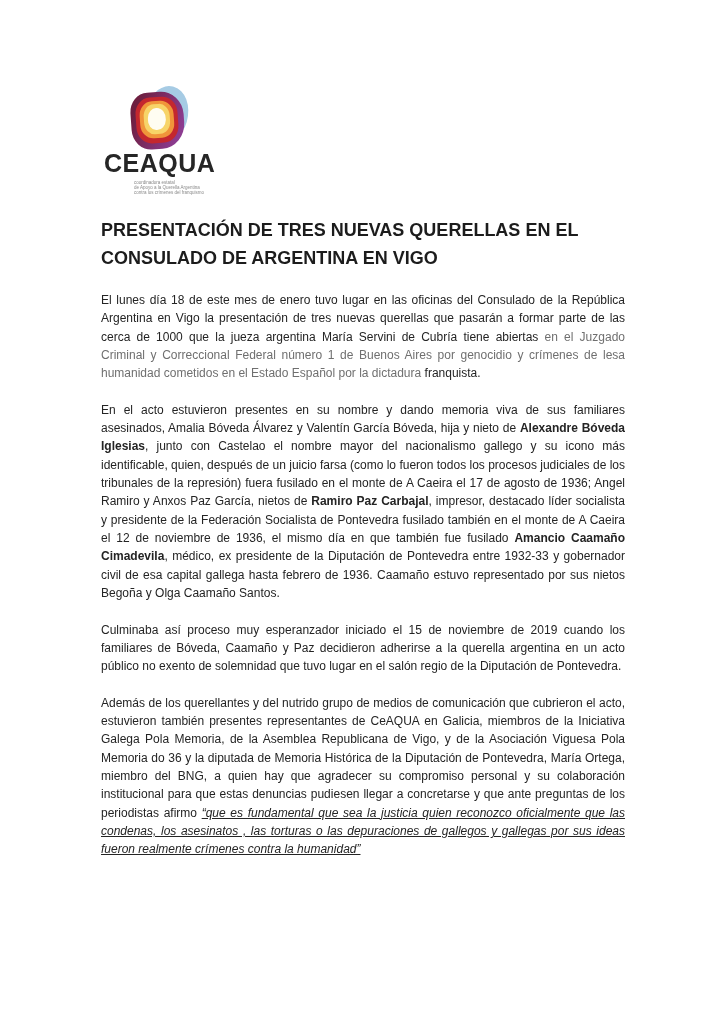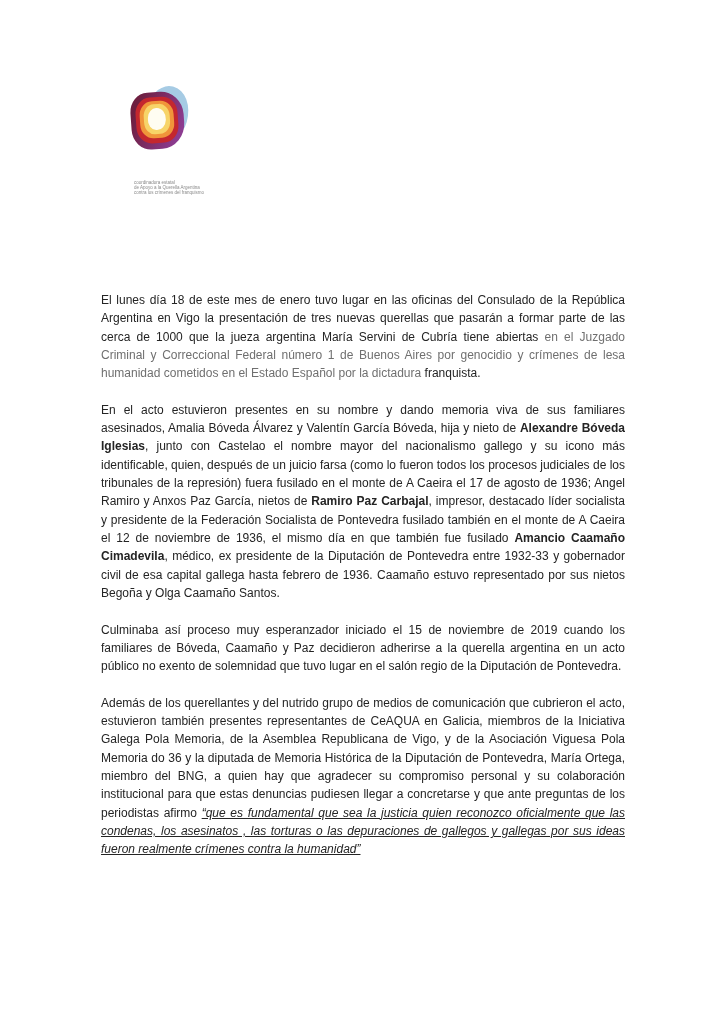--- a/index.html
+++ b/index.html
@@ -62,27 +62,32 @@
       <div class="blob blob-purple">
         <div class="blob blob-red">
           <div class="blob blob-orange">
             <div class="blob blob-yellow">
               <div class="blob blob-white"></div>
             </div>
           </div>
         </div>
       </div>
     </div>
+    <div class="wordmark">CEAQUA</div>
     <div class="tagline">
       <div>coordinadora estatal</div>
       <div>de Apoyo a la Querella Argentina</div>
       <div>contra los crímenes del franquismo</div>
     </div>
   </div>
 
+  <div class="doc-title">
+    <div>PRESENTACIÓN DE TRES NUEVAS QUERELLAS EN EL</div>
+    <div>CONSULADO DE ARGENTINA EN VIGO</div>
+  </div>
 
   <div class="body-text">
     <p><span>El lunes día 18 de este mes de enero  tuvo lugar en las oficinas del  Consulado de la República Argentina en Vigo  la presentación de tres nuevas querellas que pasarán a formar parte de las cerca de 1000 que la jueza argentina María Servini de Cubría tiene abiertas </span><span class="seg-g">en el Juzgado Criminal y Correccional Federal número 1 de Buenos Aires  por genocidio y crímenes de lesa humanidad cometidos en el Estado Español por la dictadura </span><span>franquista.</span></p>
     <p><span>En el acto estuvieron presentes en su nombre y dando  memoria viva de sus familiares asesinados, Amalia Bóveda Álvarez y  Valentín García Bóveda, hija y nieto de </span><span class="seg-b">Alexandre Bóveda Iglesias</span><span>, junto con Castelao el nombre mayor del nacionalismo gallego y su icono más identificable, quien, después de un juicio farsa (como lo fueron todos los procesos judiciales de los tribunales de la represión) fuera fusilado en el monte de A Caeira el 17 de agosto de 1936;  Angel Ramiro y Anxos Paz García, nietos de </span><span class="seg-b">Ramiro Paz Carbajal</span><span>, impresor, destacado líder socialista y presidente de la Federación Socialista de Pontevedra fusilado también en el monte de A Caeira el 12 de noviembre de 1936, el mismo día en que también fue fusilado </span><span class="seg-b">Amancio Caamaño Cimadevila</span><span>, médico, ex presidente de la Diputación de Pontevedra entre 1932-33 y gobernador civil de esa capital gallega hasta febrero de 1936. Caamaño estuvo representado por sus nietos Begoña y Olga  Caamaño Santos.</span></p>
     <p><span>Culminaba así  proceso muy esperanzador iniciado el  15 de noviembre de 2019 cuando los familiares de  Bóveda, Caamaño y  Paz  decidieron adherirse  a la querella argentina en un acto público no exento de solemnidad que tuvo lugar en  el salón regio de la Diputación de Pontevedra.</span></p>
     <p><span>Además de los querellantes y del nutrido grupo de medios de comunicación que cubrieron el acto, estuvieron también presentes representantes de CeAQUA en Galicia, miembros de la Iniciativa Galega Pola Memoria, de la Asemblea Republicana de Vigo, y de la Asociación Viguesa Pola Memoria do 36 y la diputada de Memoria Histórica de la Diputación de Pontevedra, María Ortega, miembro del BNG, a quien  hay que agradecer su compromiso personal  y su colaboración institucional para que estas denuncias pudiesen llegar a concretarse y que ante preguntas de los periodistas afirmo </span><span class="seg-i">“que es fundamental que sea la justicia quien reconozco oficialmente que las condenas, los asesinatos , las torturas o las depuraciones de gallegos y gallegas por sus ideas fueron realmente crímenes contra la humanidad”</span></p>
   </div>
 
 </div>
 

